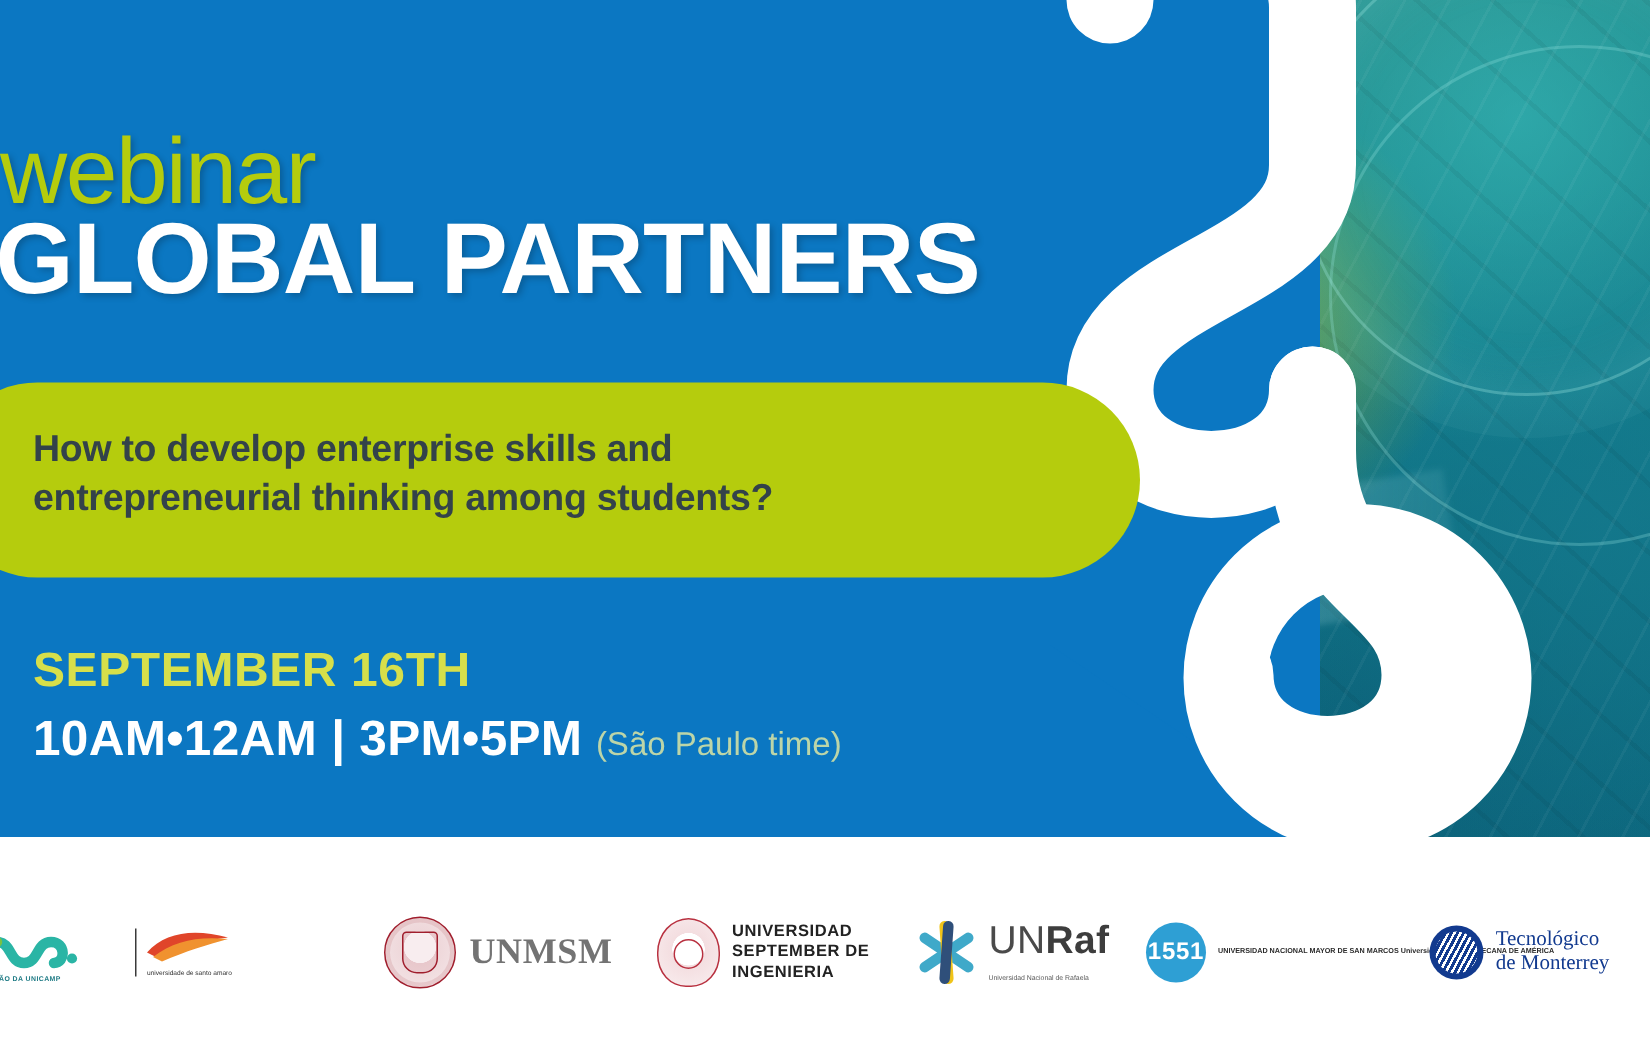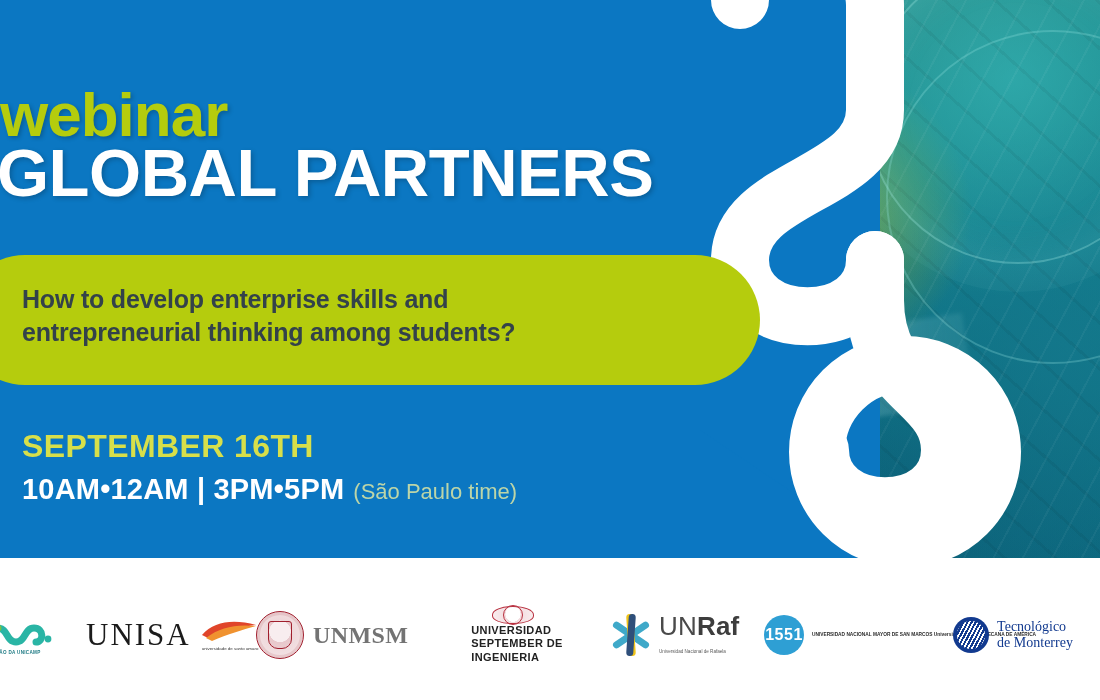--- a/index.html
+++ b/index.html
@@ -166,21 +166,21 @@
   }
   .green-banner-text .ln { display: block; }
 
   
   .title-webinar {
     position: absolute;
     left: 0px;
     top: 84px;
     color: #b5cc0d;
     font-size: 62px;
-    font-weight: bold;
+    font-weight: normal;
     letter-spacing: -1px;
     line-height: 1;
     text-shadow: 2px 2px 4px rgba(0,0,0,0.22);
   }
   .title-global {
     position: absolute;
     left: -3px;
     top: 139px;
     color: #ffffff;
     font-size: 67px;
@@ -203,21 +203,21 @@
   .time-row {
     position: absolute;
     left: 22px;
     top: 473px;
     display: flex;
     align-items: baseline;
     gap: 9px;
   }
   .time-main {
     color: #ffffff;
-    font-size: 29px;
+    font-size: 33px;
     font-weight: bold;
     letter-spacing: 0.2px;
   }
   .time-note {
     color: #bcd5a8;
     font-size: 22px;
     font-weight: normal;
   }
 
   
@@ -319,21 +319,21 @@
   .unmsm-word {
     font-family: "Liberation Serif", serif;
     font-size: 24px;
     font-weight: bold;
     color: #737373;
     margin-left: 9px;
     letter-spacing: 0.4px;
   }
 
   
-  .l-uni { margin-left: 22px; width: 150px; flex-direction: column; }
+  .l-uni { margin-left: 22px; width: 150px; }
   .uni-crest {
     width: 40px;
     height: 44px;
     border-radius: 50% 50% 46% 46%;
     border: 1.4px solid #b8303f;
     background: radial-gradient(circle at 50% 45%, #fff 0%, #fff 34%, rgba(184,48,63,0.16) 35%, rgba(184,48,63,0.08) 100%);
     position: relative;
   }
   .uni-crest::after {
     content: "";
@@ -492,21 +492,20 @@
           <svg width="78" height="34" viewBox="0 0 78 34">
             <path d="M10 24 C2 24 2 10 12 10 C22 10 20 24 30 24 C40 24 38 10 48 10 C58 10 58 24 50 24" fill="none" stroke="#2ab5a5" stroke-width="7" stroke-linecap="round"></path>
             <path d="M10 24 C2 24 2 10 12 10" fill="none" stroke="#7ac143" stroke-width="7" stroke-linecap="round"></path>
             <circle cx="62" cy="21" r="3.4" fill="#2ab5a5"></circle>
           </svg>
           <div class="inova-cap">INOVAÇÃO DA UNICAMP</div>
         </div>
       </div>
 
       <div class="logo l-unisa">
-        <span class="unisa-word">UNISA</span>
         <span class="unisa-div"></span>
         <span class="unisa-bird">
           <svg width="58" height="26" viewBox="0 0 58 26">
             <path d="M2 18 C14 4, 34 2, 56 8 C40 10, 26 14, 10 22 Z" fill="#e0452a"></path>
             <path d="M6 21 C20 10, 36 7, 56 9 C42 13, 28 17, 12 24 Z" fill="#f0922f"></path>
           </svg>
           <span class="unisa-sub">universidade
 de santo amaro</span>
         </span>
       </div>

